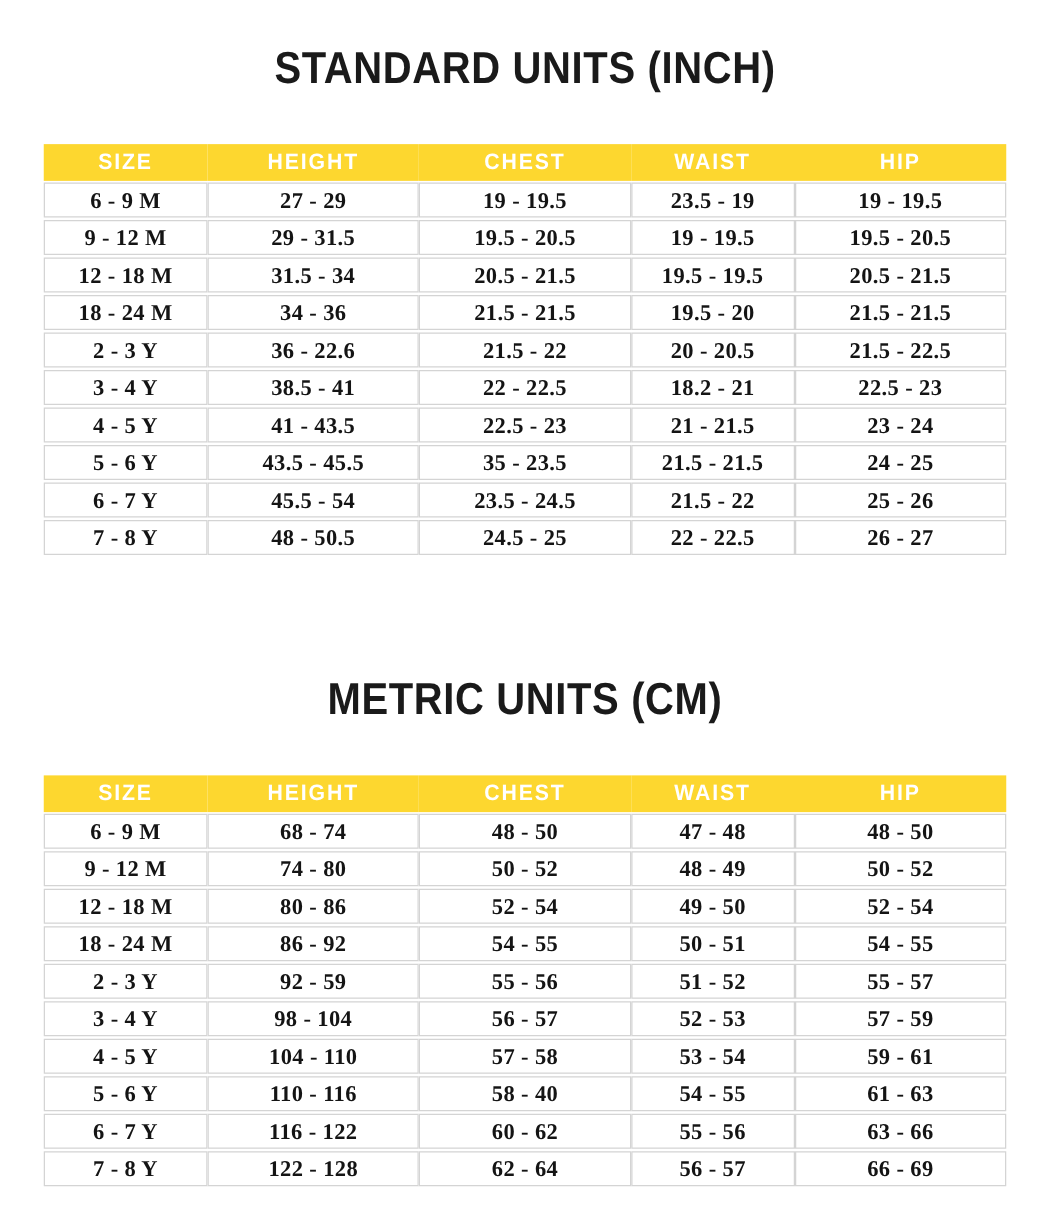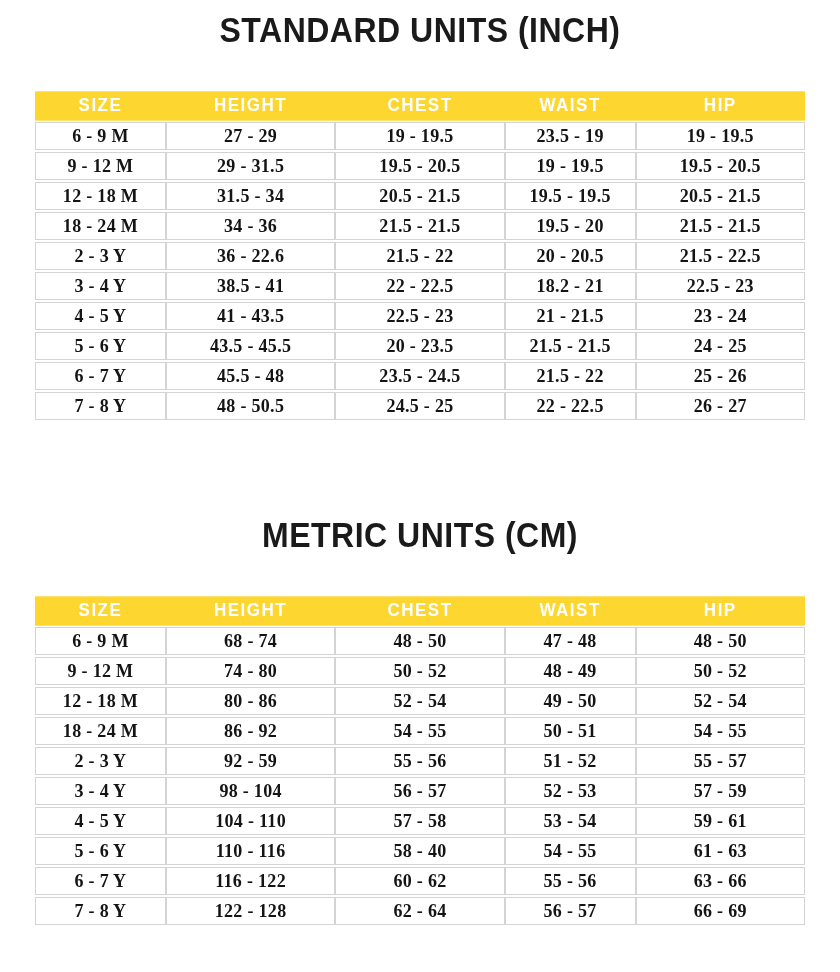--- a/index.html
+++ b/index.html
@@ -9,21 +9,21 @@
     --body-text: #141414;
     --title-text: #1A1A1A;
   }
   * { margin: 0; padding: 0; box-sizing: border-box; }
   html, body {
     width: 840px;
     background: #FFFFFF;
     font-family: "Liberation Sans", sans-serif;
   }
   body { height: 972px; overflow: hidden; }
-  .page { width: 840px; padding-top: 14px; }
+  .page { width: 840px; padding-top: 38px; }
 
   .section-title {
     text-align: center;
     color: var(--title-text);
     font-family: "Liberation Sans", sans-serif;
     font-weight: 800;
     font-size: 32px;
     letter-spacing: 0.5px;
     line-height: 1;
     transform: scaleY(1.12);
@@ -142,27 +142,27 @@
           <tr>
             <td>4 - 5 Y</td>
             <td>41 - 43.5</td>
             <td>22.5 - 23</td>
             <td>21 - 21.5</td>
             <td>23 - 24</td>
           </tr>
           <tr>
             <td>5 - 6 Y</td>
             <td>43.5 - 45.5</td>
-            <td>20 - 23.5</td>
+            <td>35 - 23.5</td>
             <td>21.5 - 21.5</td>
             <td>24 - 25</td>
           </tr>
           <tr>
             <td>6 - 7 Y</td>
-            <td>45.5 - 48</td>
+            <td>45.5 - 54</td>
             <td>23.5 - 24.5</td>
             <td>21.5 - 22</td>
             <td>25 - 26</td>
           </tr>
           <tr>
             <td>7 - 8 Y</td>
             <td>48 - 50.5</td>
             <td>24.5 - 25</td>
             <td>22 - 22.5</td>
             <td>26 - 27</td>

